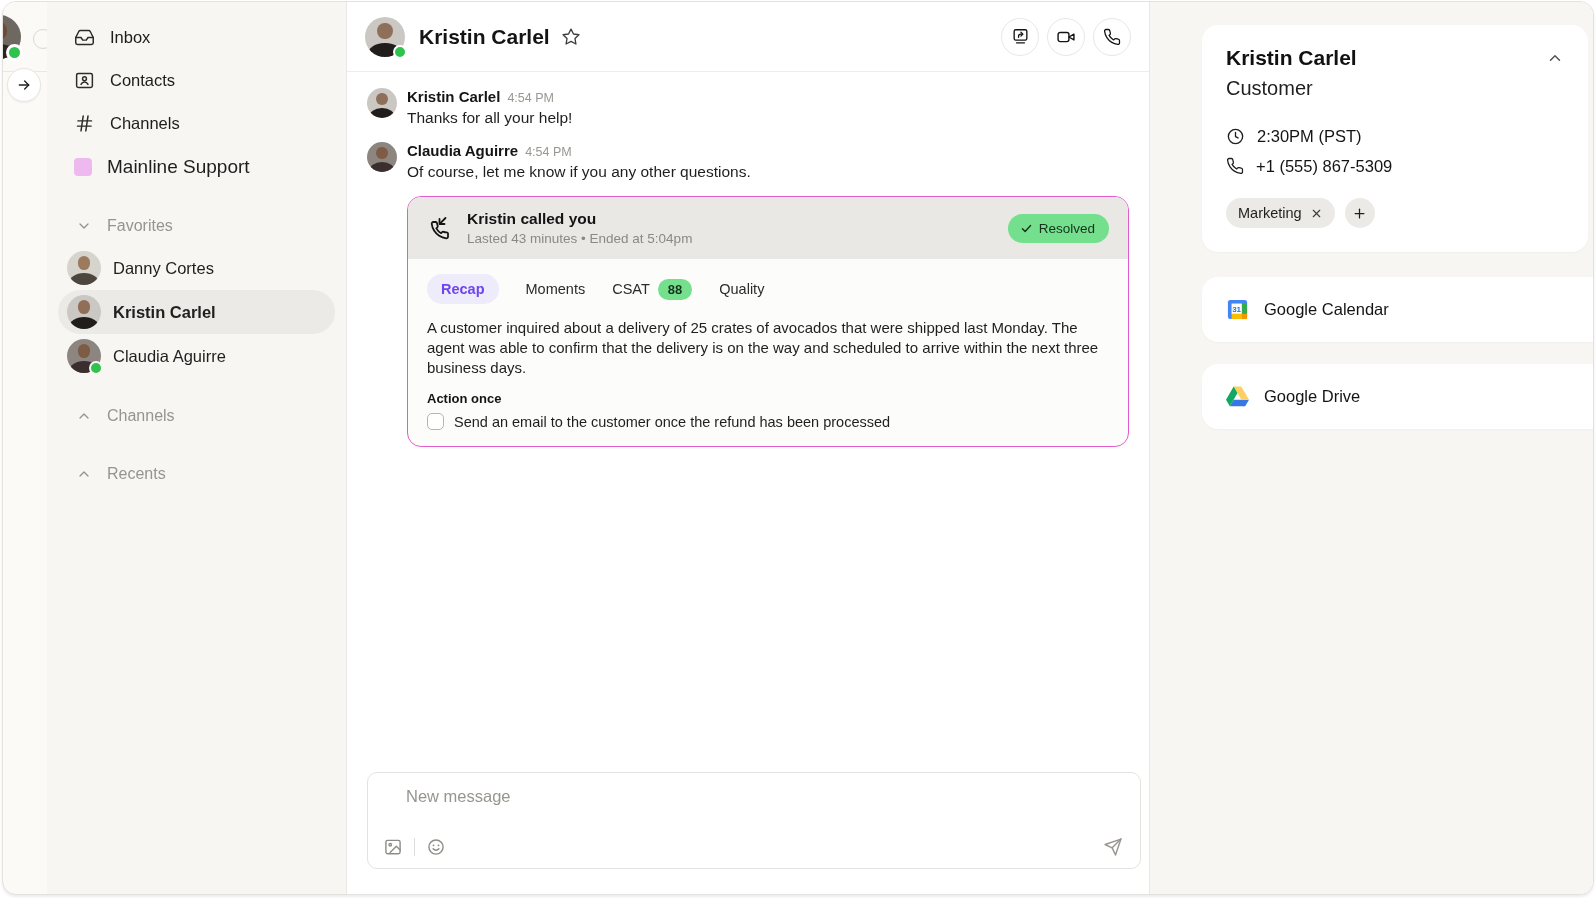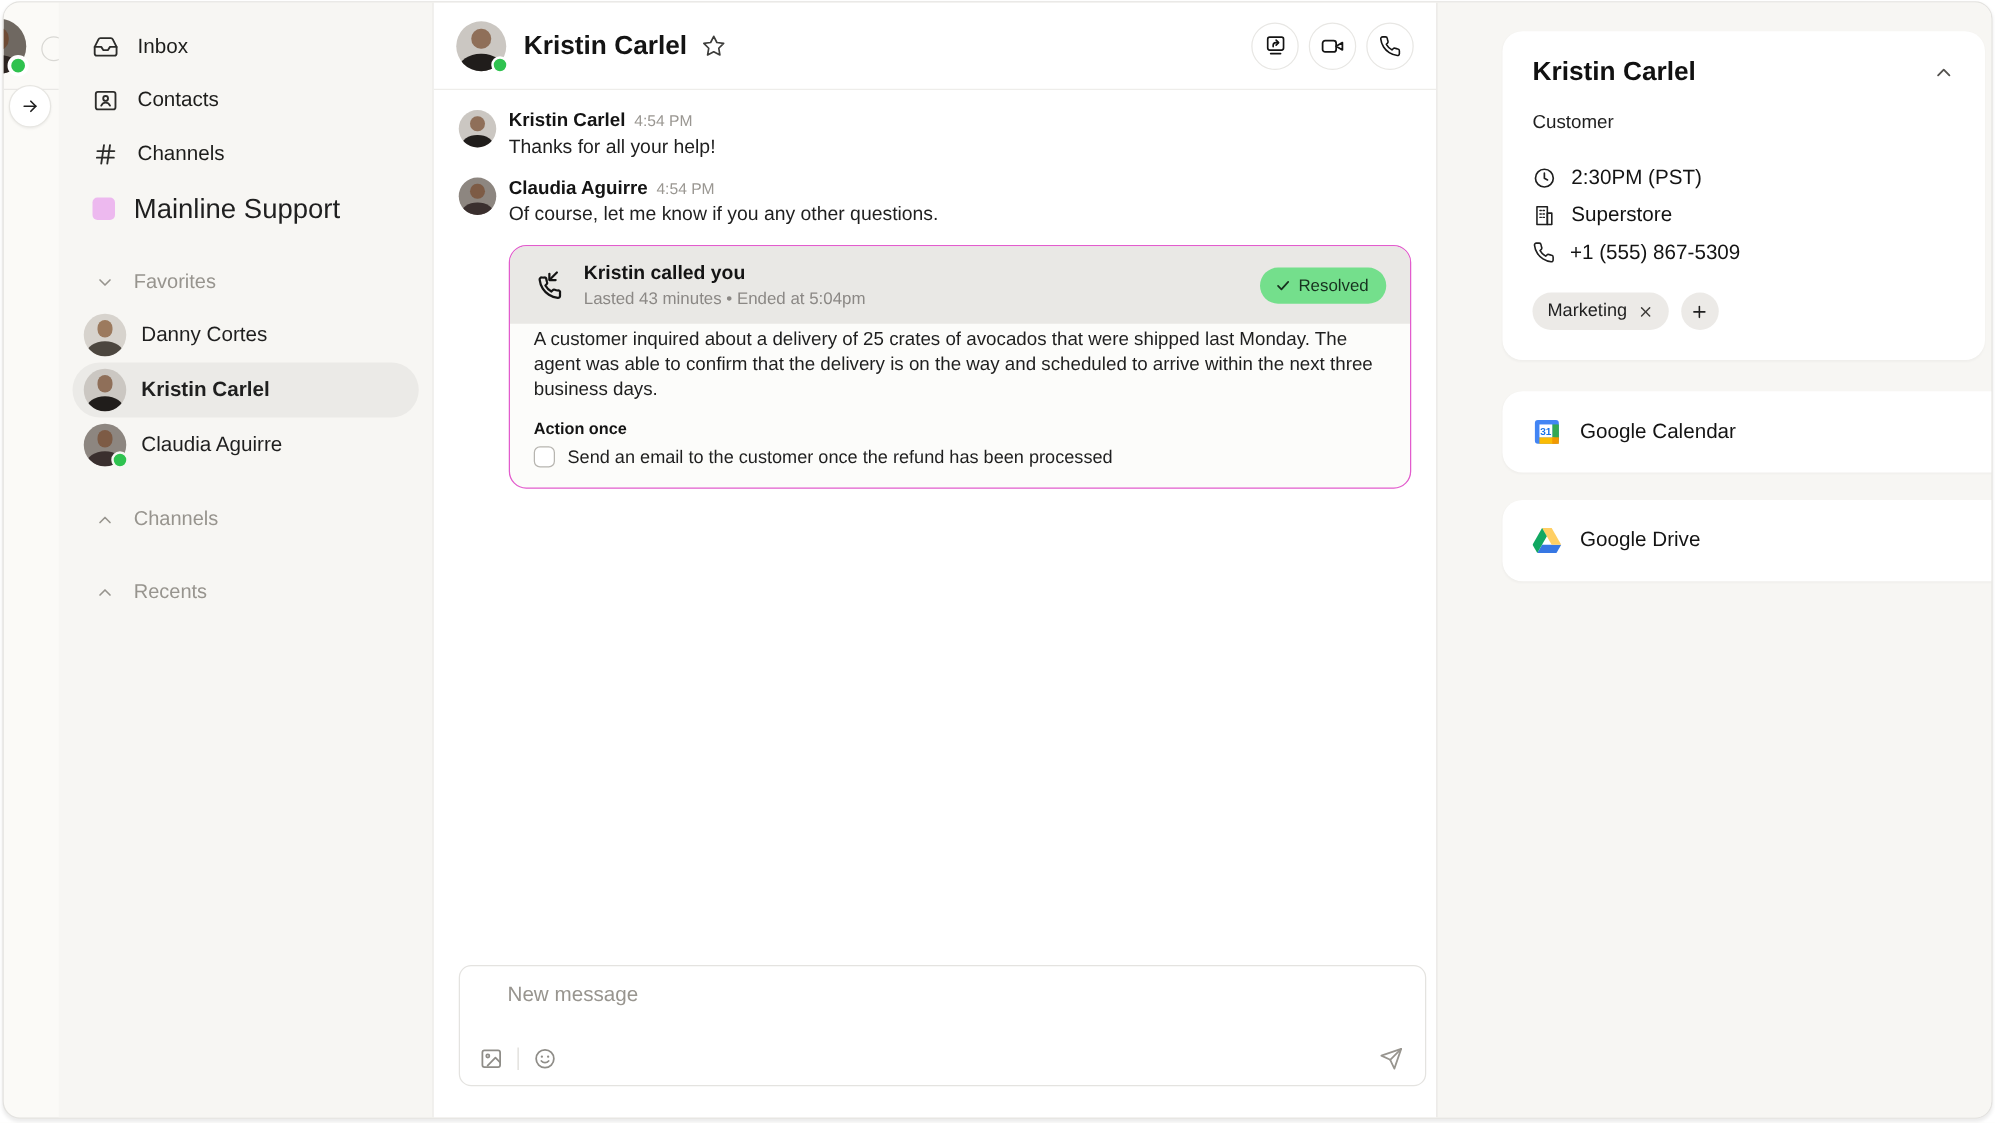--- a/index.html
+++ b/index.html
@@ -20,21 +20,21 @@
   .sidebar { width:300px; flex:none; background:#f7f6f3; border-right:1px solid #e9e8e5; padding-top:14px; position:relative; }
   .chat { flex:1; background:#fff; display:flex; flex-direction:column; min-width:0; position:relative; }
   .details { width:457px; flex:none; background:#f7f6f3; border-left:1px solid #e9e8e5; position:relative; }
 
   .collapse-btn { position:absolute; left:4px; top:66px; width:34px; height:34px; border-radius:50%; background:#fff; border:1px solid #e7e6e2; box-shadow:0 1px 2px rgba(0,0,0,.06); display:flex; align-items:center; justify-content:center; color:#1f1f1f; z-index:20; cursor:pointer; }
 
   
   .nav-item { height:43px; display:flex; align-items:center; gap:15px; padding-left:27px; font-size:16.5px; color:#1d1d1b; cursor:pointer; }
   .nav-item .ic { color:#2c2c2a; }
   .section-header { height:40px; margin-top:18px; display:flex; align-items:center; gap:15px; padding-left:29px; font-size:16px; color:#97948e; cursor:pointer; }
-  .cc-row { height:43px; display:flex; align-items:center; gap:15px; padding-left:27px; font-size:22px; cursor:pointer; }
+  .cc-row { height:43px; display:flex; align-items:center; gap:15px; padding-left:27px; font-size:19px; cursor:pointer; }
   .swatch { width:18px; height:18px; border-radius:4px; background:var(--swatch-pink,#edb9ef); flex:none; }
   .contact-item { height:44px; margin:0 11px; padding-left:9px; display:flex; align-items:center; gap:12px; border-radius:22px; font-size:16.5px; cursor:pointer; }
   .contact-item.active { background:#ebeae7; font-weight:700; }
 
   
   .avatar { position:relative; border-radius:50%; flex:none; }
   .avatar .ph { position:absolute; inset:0; border-radius:50%; overflow:hidden; }
   .avatar .ph::before { content:""; position:absolute; top:16%; left:31%; width:38%; height:40%; border-radius:50%; background:var(--skin,#8a6c5c); }
   .avatar .ph::after { content:""; position:absolute; bottom:-28%; left:6%; right:6%; height:62%; border-radius:50%; background:var(--shirt,#2e2a28); }
   .av-danny .ph { background:#d7d3cd; --skin:#9c7a5e; --shirt:#4c463f; }
@@ -78,21 +78,21 @@
   .composer textarea::placeholder { color:#98958f; }
   .composer-tools { position:absolute; left:15px; bottom:11px; display:flex; align-items:center; gap:11px; color:#8f8d88; }
   .tool-divider { width:1px; height:18px; background:#dddcd8; }
   .send-btn { position:absolute; right:17px; bottom:11px; color:#98958f; display:flex; cursor:pointer; }
 
   
   .contact-card { margin:23px 18px 0 52px; background:#fff; border-radius:16px; padding:21px 24px 24px; box-shadow:0 1px 2px rgba(0,0,0,.03); }
   .dc-head { display:flex; align-items:flex-start; }
   .dc-name { font-size:21px; font-weight:700; color:#111; }
   .dc-collapse { margin-left:auto; color:#55534f; cursor:pointer; display:flex; margin-top:3px; }
-  .dc-role { font-size:15px; margin-top:19px; color:#1f1f1f; }
+  .dc-role { font-size:20px; margin-top:7px; color:#1f1f1f; }
   .dc-fields { margin-top:21px; }
   .dc-field { display:flex; align-items:center; gap:12px; height:30px; font-size:16.5px; color:#141414; }
   .dc-field .ic { color:#1f1f1f; }
   .dc-tags { margin-top:17px; display:flex; align-items:center; gap:10px; }
   .tag { background:#eceae7; border-radius:999px; padding:7px 12px; font-size:14.5px; display:flex; align-items:center; gap:8px; color:#1f1f1f; }
   .tag .ic { cursor:pointer; color:#3d3b38; }
   .add-tag { width:30px; height:30px; border-radius:50%; background:#eceae7; display:flex; align-items:center; justify-content:center; color:#1f1f1f; cursor:pointer; }
   .integration-card { margin:25px -24px 0 52px; height:65px; background:#fff; border-radius:16px; display:flex; align-items:center; gap:15px; padding:0 24px; box-shadow:0 1px 2px rgba(0,0,0,.03); cursor:pointer; }
   .integration-card + .integration-card { margin-top:22px; }
   .int-label { font-size:16.5px; color:#141414; }
@@ -268,20 +268,35 @@
               <div class="cc-title">Kristin called you</div>
               <div class="cc-sub">Lasted 43 minutes • Ended at 5:04pm</div>
             </div>
             <span class="resolved">
               <svg class="ic" width="13" height="13" viewBox="0 0 24 24" fill="none" stroke="#17311f" stroke-width="2.6" stroke-linecap="round" stroke-linejoin="round">
                   <polyline points="4.5 12.5 9.5 17.5 19.5 6.5"></polyline>
                 </svg>
               <span>Resolved</span>
             </span>
           </div>
+          <div class="cc-tabs">
+            <span class="cc-tab active">
+                <span>Recap</span>
+              </span>
+            <span class="cc-tab">
+                <span>Moments</span>
+              </span>
+            <span class="cc-tab">
+                <span>CSAT</span>
+                <span class="csat-badge">88</span>
+              </span>
+            <span class="cc-tab">
+                <span>Quality</span>
+              </span>
+          </div>
           <div class="cc-body">
             <div class="cc-summary">A customer inquired about a delivery of 25 crates of avocados that were shipped last Monday. The agent was able to confirm that the delivery is on the way and scheduled to arrive within the next three business days.</div>
             <div class="cc-action-label">Action once</div>
             <div class="cc-check">
               <span class="checkbox"></span>
               <span>Send an email to the customer once the refund has been processed</span>
             </div>
           </div>
         </div>
       </div>
@@ -322,28 +337,20 @@
           </span>
         </div>
         <div class="dc-role">Customer</div>
         <div class="dc-fields">
           <div class="dc-field">
             <svg class="ic" width="19" height="19" viewBox="0 0 24 24" fill="none" stroke="currentColor" stroke-width="1.7" stroke-linecap="round" stroke-linejoin="round">
                 <circle cx="12" cy="12" r="9"></circle>
                 <polyline points="12 7 12 12.2 15.2 13.8"></polyline>
               </svg>
             <span>2:30PM (PST)</span>
-          </div>
-          <div class="dc-field">
-            <svg class="ic" width="19" height="19" viewBox="0 0 24 24" fill="none" stroke="currentColor" stroke-width="1.6" stroke-linejoin="round">
-                <rect x="4.5" y="3" width="10.5" height="18"></rect>
-                <rect x="15" y="9.5" width="4.5" height="11.5"></rect>
-                <path d="M7.5 6.8h1.4M10.6 6.8H12M7.5 10.3h1.4M10.6 10.3H12M7.5 13.8h1.4M10.6 13.8H12" stroke-linecap="round" stroke-width="1.4"></path>
-              </svg>
-            <span>Superstore</span>
           </div>
           <div class="dc-field">
             <svg class="ic" width="18" height="18" viewBox="0 0 24 24" fill="none" stroke="currentColor" stroke-width="1.7" stroke-linecap="round" stroke-linejoin="round">
                 <path d="M22 16.92v3a2 2 0 0 1-2.18 2 19.79 19.79 0 0 1-8.63-3.07 19.5 19.5 0 0 1-6-6A19.79 19.79 0 0 1 2.12 4.18 2 2 0 0 1 4.11 2h3a2 2 0 0 1 2 1.72c.13.96.36 1.9.7 2.81a2 2 0 0 1-.45 2.11L8.09 9.91a16 16 0 0 0 6 6l1.27-1.27a2 2 0 0 1 2.11-.45c.91.34 1.85.57 2.81.7A2 2 0 0 1 22 16.92z"></path>
               </svg>
             <span>+1 (555) 867-5309</span>
           </div>
         </div>
         <div class="dc-tags">
           <span class="tag">

